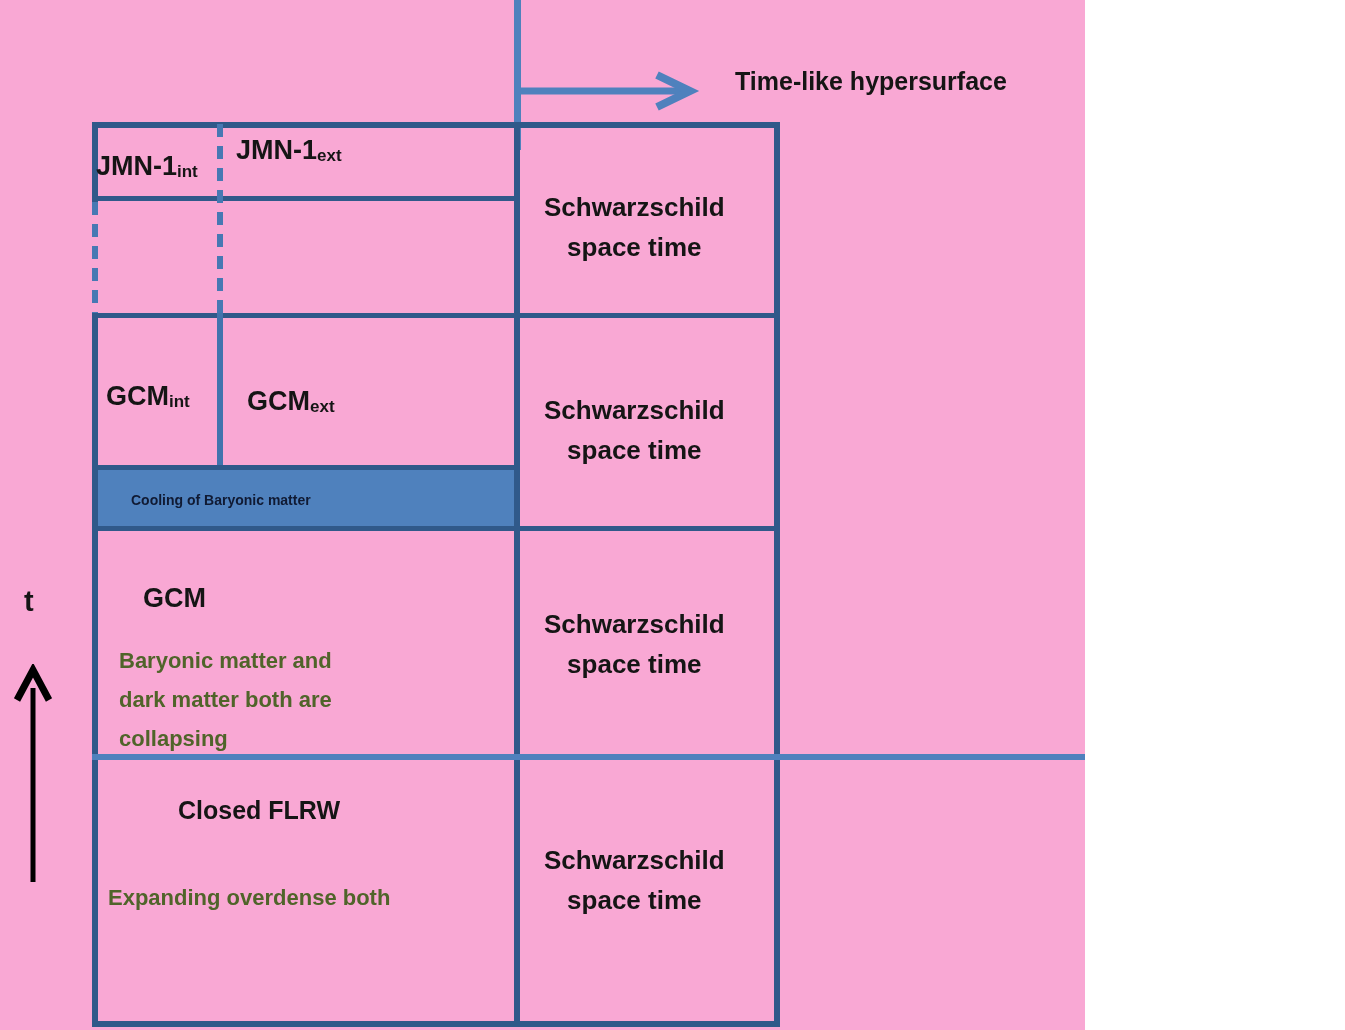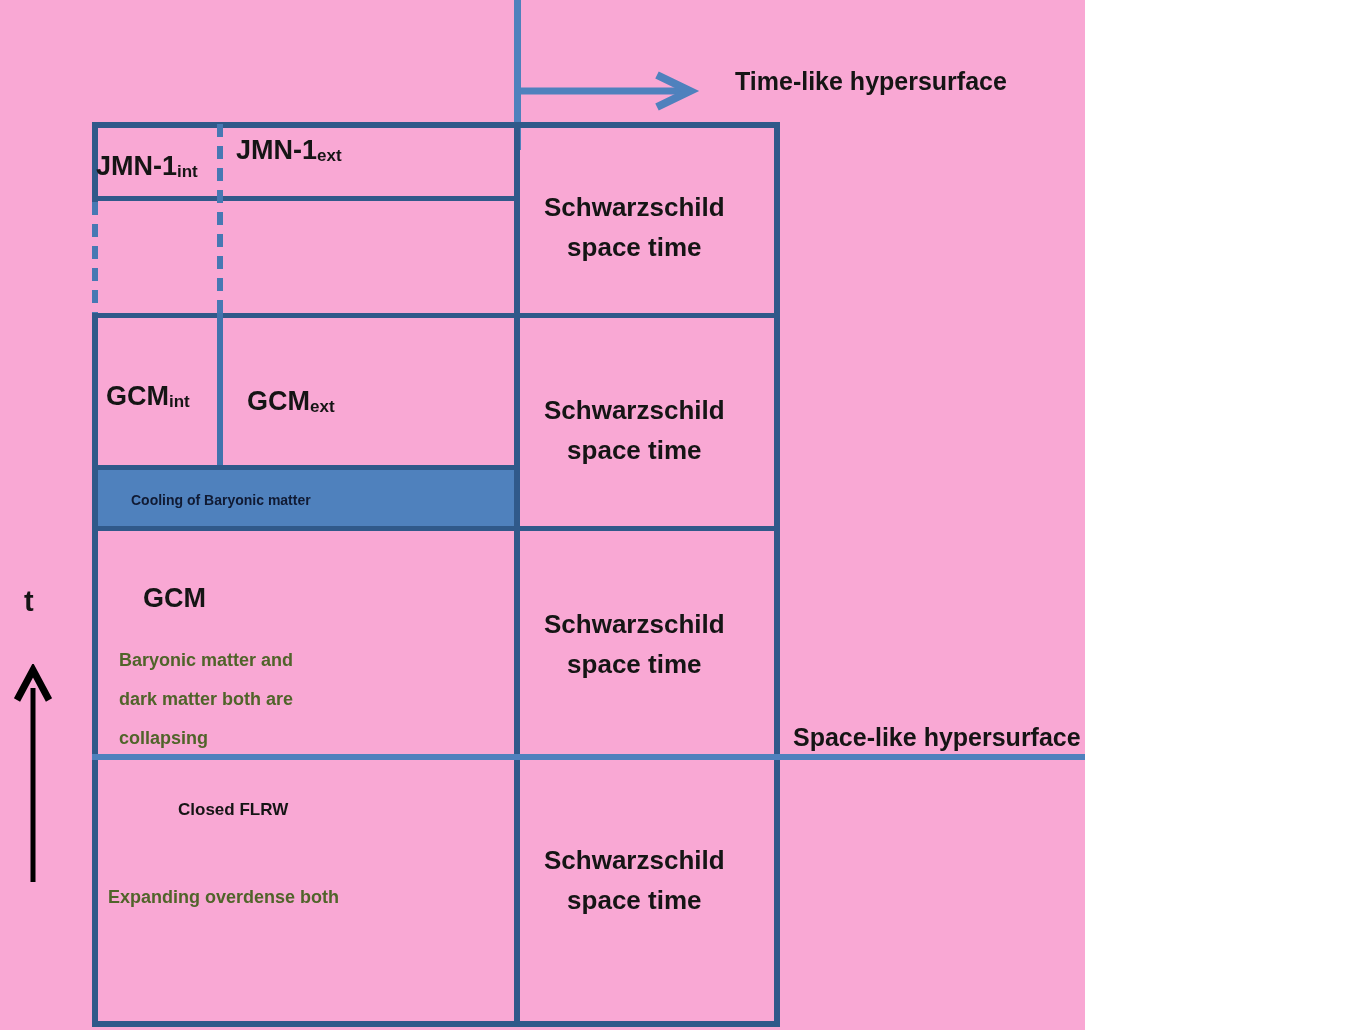--- a/index.html
+++ b/index.html
@@ -12,24 +12,24 @@
   .dark{background:#30598a;}
   .steel{background:#4f81bd;}
   .solid-mid{background:#4273ad;}
   .vdash{background:repeating-linear-gradient(to bottom,#4778b3 0 13px,rgba(0,0,0,0) 13px 22px);}
   
   .bar{position:absolute;z-index:1;background:#4f81bd;}
   
   .txt{position:absolute;z-index:3;white-space:nowrap;}
   .h27{font-size:27px;line-height:32px;}
   .schw{font-size:26px;line-height:40px;text-align:center;}
-  .green{color:#50642a;font-size:18px;line-height:39px;}
+  .green{color:#50642a;font-size:22px;line-height:39px;}
   .axislbl{font-size:25px;line-height:30px;}
   .barlbl{font-size:14px;line-height:26px;color:#101a33;}
-  .flrw{font-size:17px;line-height:30px;}
+  .flrw{font-size:25px;line-height:30px;}
   .tlbl{font-size:29px;line-height:32px;}
   .sub{font-size:17px;vertical-align:-2px;}
   .subsm{font-size:16px;vertical-align:-2px;}
   svg{position:absolute;z-index:3;display:block;}
 </style>
 </head>
 <body>
 
 <div class="canvas">
 
@@ -95,21 +95,20 @@
   <div class="txt green" style="left:119px;top:641px;">
     <div>Baryonic matter and</div>
     <div>dark matter both are</div>
     <div>collapsing</div>
   </div>
   <div class="txt schw" style="left:544px;top:604px;">
     <div>Schwarzschild</div>
     <div>space time</div>
   </div>
 
-  <div class="txt axislbl" style="left:793px;top:722px;">Space-like hypersurface</div>
   <div class="txt axislbl" style="left:1155px;top:722px;margin-top:20px;">
     <span>t=t</span><span class="subsm">m</span>
   </div>
 
   <div class="txt flrw" style="left:178px;top:795px;">Closed FLRW</div>
   <div class="txt green" style="left:108px;top:878px;">
     <div>Expanding overdense both</div>
   </div>
   <div class="txt schw" style="left:544px;top:840px;">
     <div>Schwarzschild</div>

